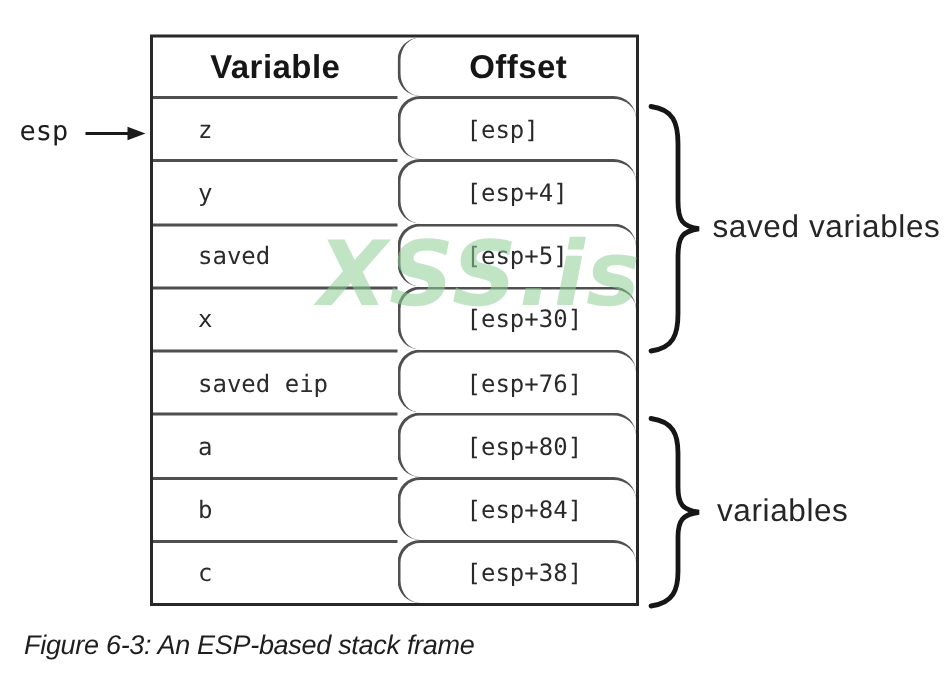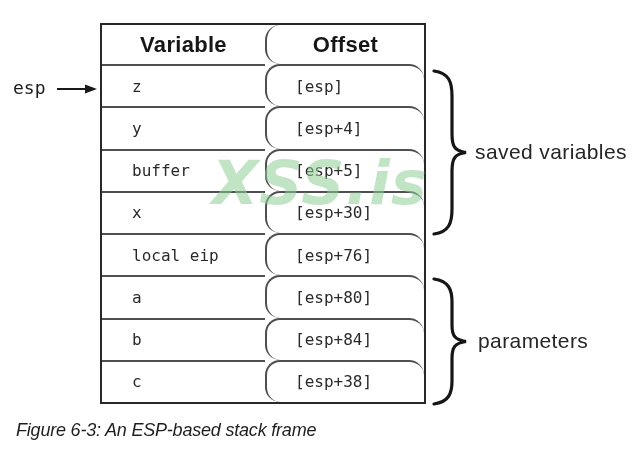--- a/index.html
+++ b/index.html
@@ -52,21 +52,21 @@
     border-top: none;
     justify-content: center;
     font-family: "Liberation Sans", sans-serif;
     font-weight: bold;
     font-size: 22px;
     color: #161616;
     letter-spacing: 0.3px;
   }
   .cell.col2 { border-left: 2px solid #4f4f4f; border-radius: 15px; }
   .cell.var-cell { padding-left: 30px; }
-  .cell.off-cell { padding-left: 28px; }
+  .cell.off-cell { padding-left: 44px; }
 
   
   .overlay {
     position: absolute;
     left: 0;
     top: 0;
     width: 630px;
     height: 463px;
     pointer-events: none;
   }
@@ -122,27 +122,27 @@
   <div class="stack-table">
     <div class="cell header">Variable</div>
     <div class="cell header col2">Offset</div>
 
     <div class="cell var-cell">z</div>
     <div class="cell off-cell col2">[esp]</div>
 
     <div class="cell var-cell">y</div>
     <div class="cell off-cell col2">[esp+4]</div>
 
-    <div class="cell var-cell">buffer</div>
+    <div class="cell var-cell">saved</div>
     <div class="cell off-cell col2">[esp+5]</div>
 
     <div class="cell var-cell">x</div>
     <div class="cell off-cell col2">[esp+30]</div>
 
-    <div class="cell var-cell">local eip</div>
+    <div class="cell var-cell">saved eip</div>
     <div class="cell off-cell col2">[esp+76]</div>
 
     <div class="cell var-cell">a</div>
     <div class="cell off-cell col2">[esp+80]</div>
 
     <div class="cell var-cell">b</div>
     <div class="cell off-cell col2">[esp+84]</div>
 
     <div class="cell var-cell">c</div>
     <div class="cell off-cell col2">[esp+38]</div>
@@ -167,19 +167,19 @@
              C 449 281, 452 290, 452 302
              L 452 325
              C 452 336, 455 340, 466 341.5
              C 455 343, 452 347, 452 358
              L 452 381
              C 452 393, 449 402, 434 404" fill="none" stroke="#161616" stroke-width="3.2" stroke-linecap="round"></path>
   </svg>
 
   <div class="brace-label label-local">saved variables</div>
 
-  <div class="brace-label label-params">parameters</div>
+  <div class="brace-label label-params">variables</div>
 
   <div class="watermark" style="color: rgb(143, 206, 150);">XSS.is</div>
 
   <div class="caption">Figure 6-3: An ESP-based stack frame</div>
 
 </div>
 
 </body></html>

